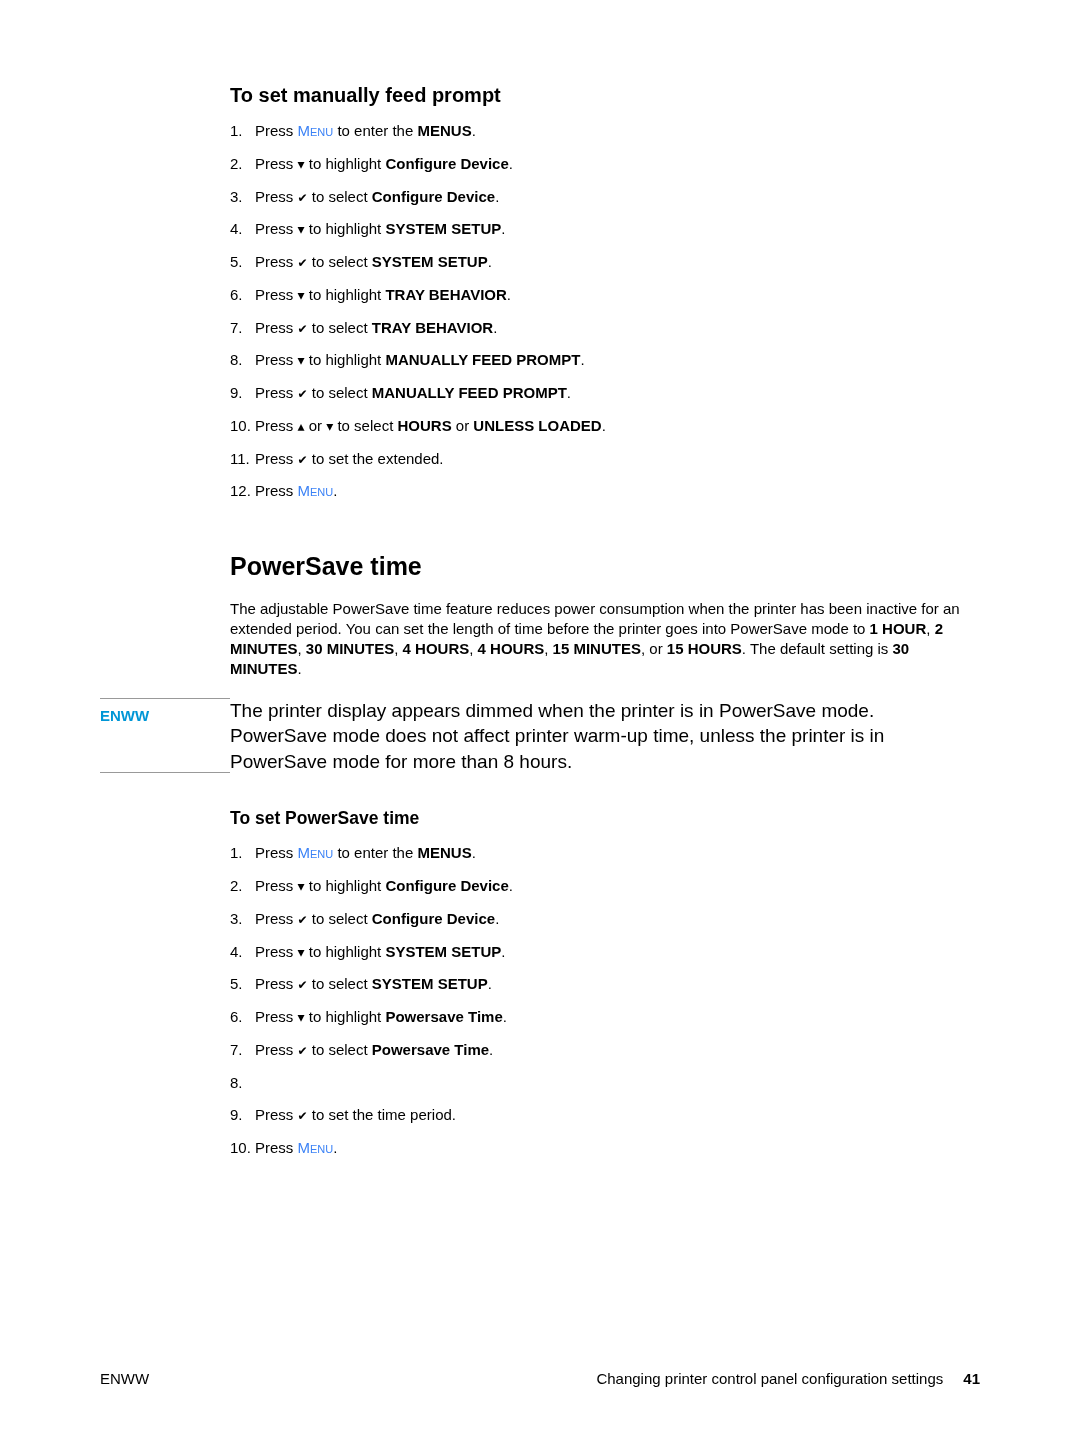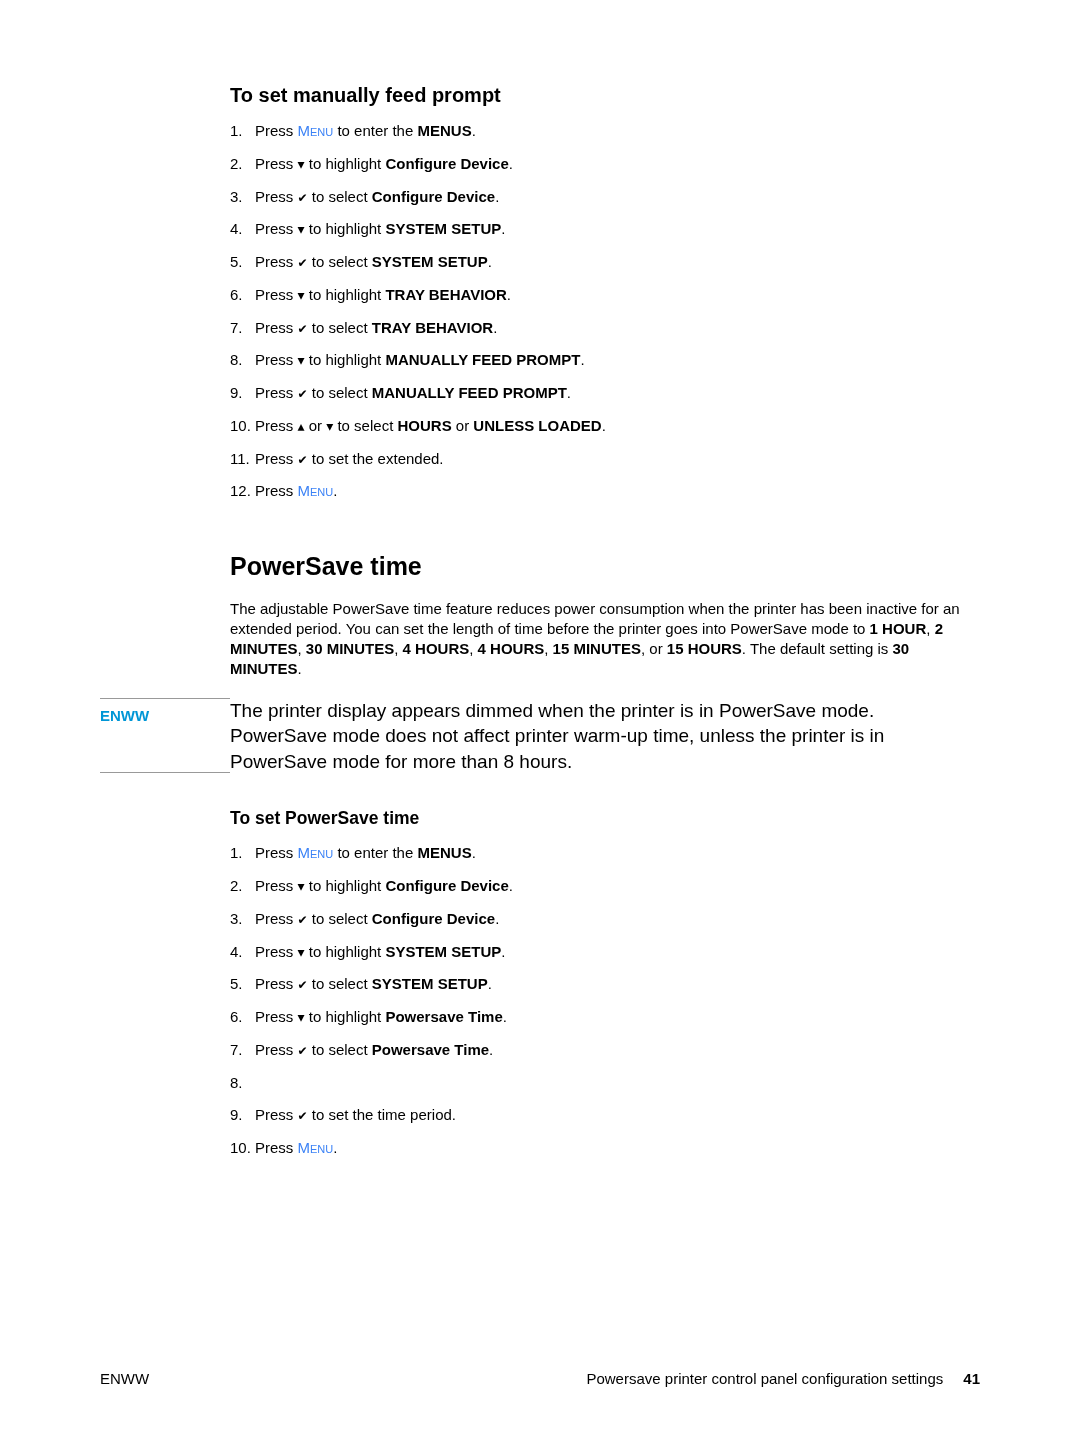--- a/index.html
+++ b/index.html
@@ -228,16 +228,16 @@
         <span class="num">10.</span>
         <span><span>Press </span><span class="menu-text">Menu</span><span>.</span></span>
       </li>
   </ol>
 
 </div>
 
 <div class="footer">
   <div>ENWW</div>
   <div class="right">
-    <span>Powersave printer control panel configuration settings</span>
+    <span>Changing printer control panel configuration settings</span>
     <span class="pagenum">41</span>
   </div>
 </div>
 
 </body></html>

